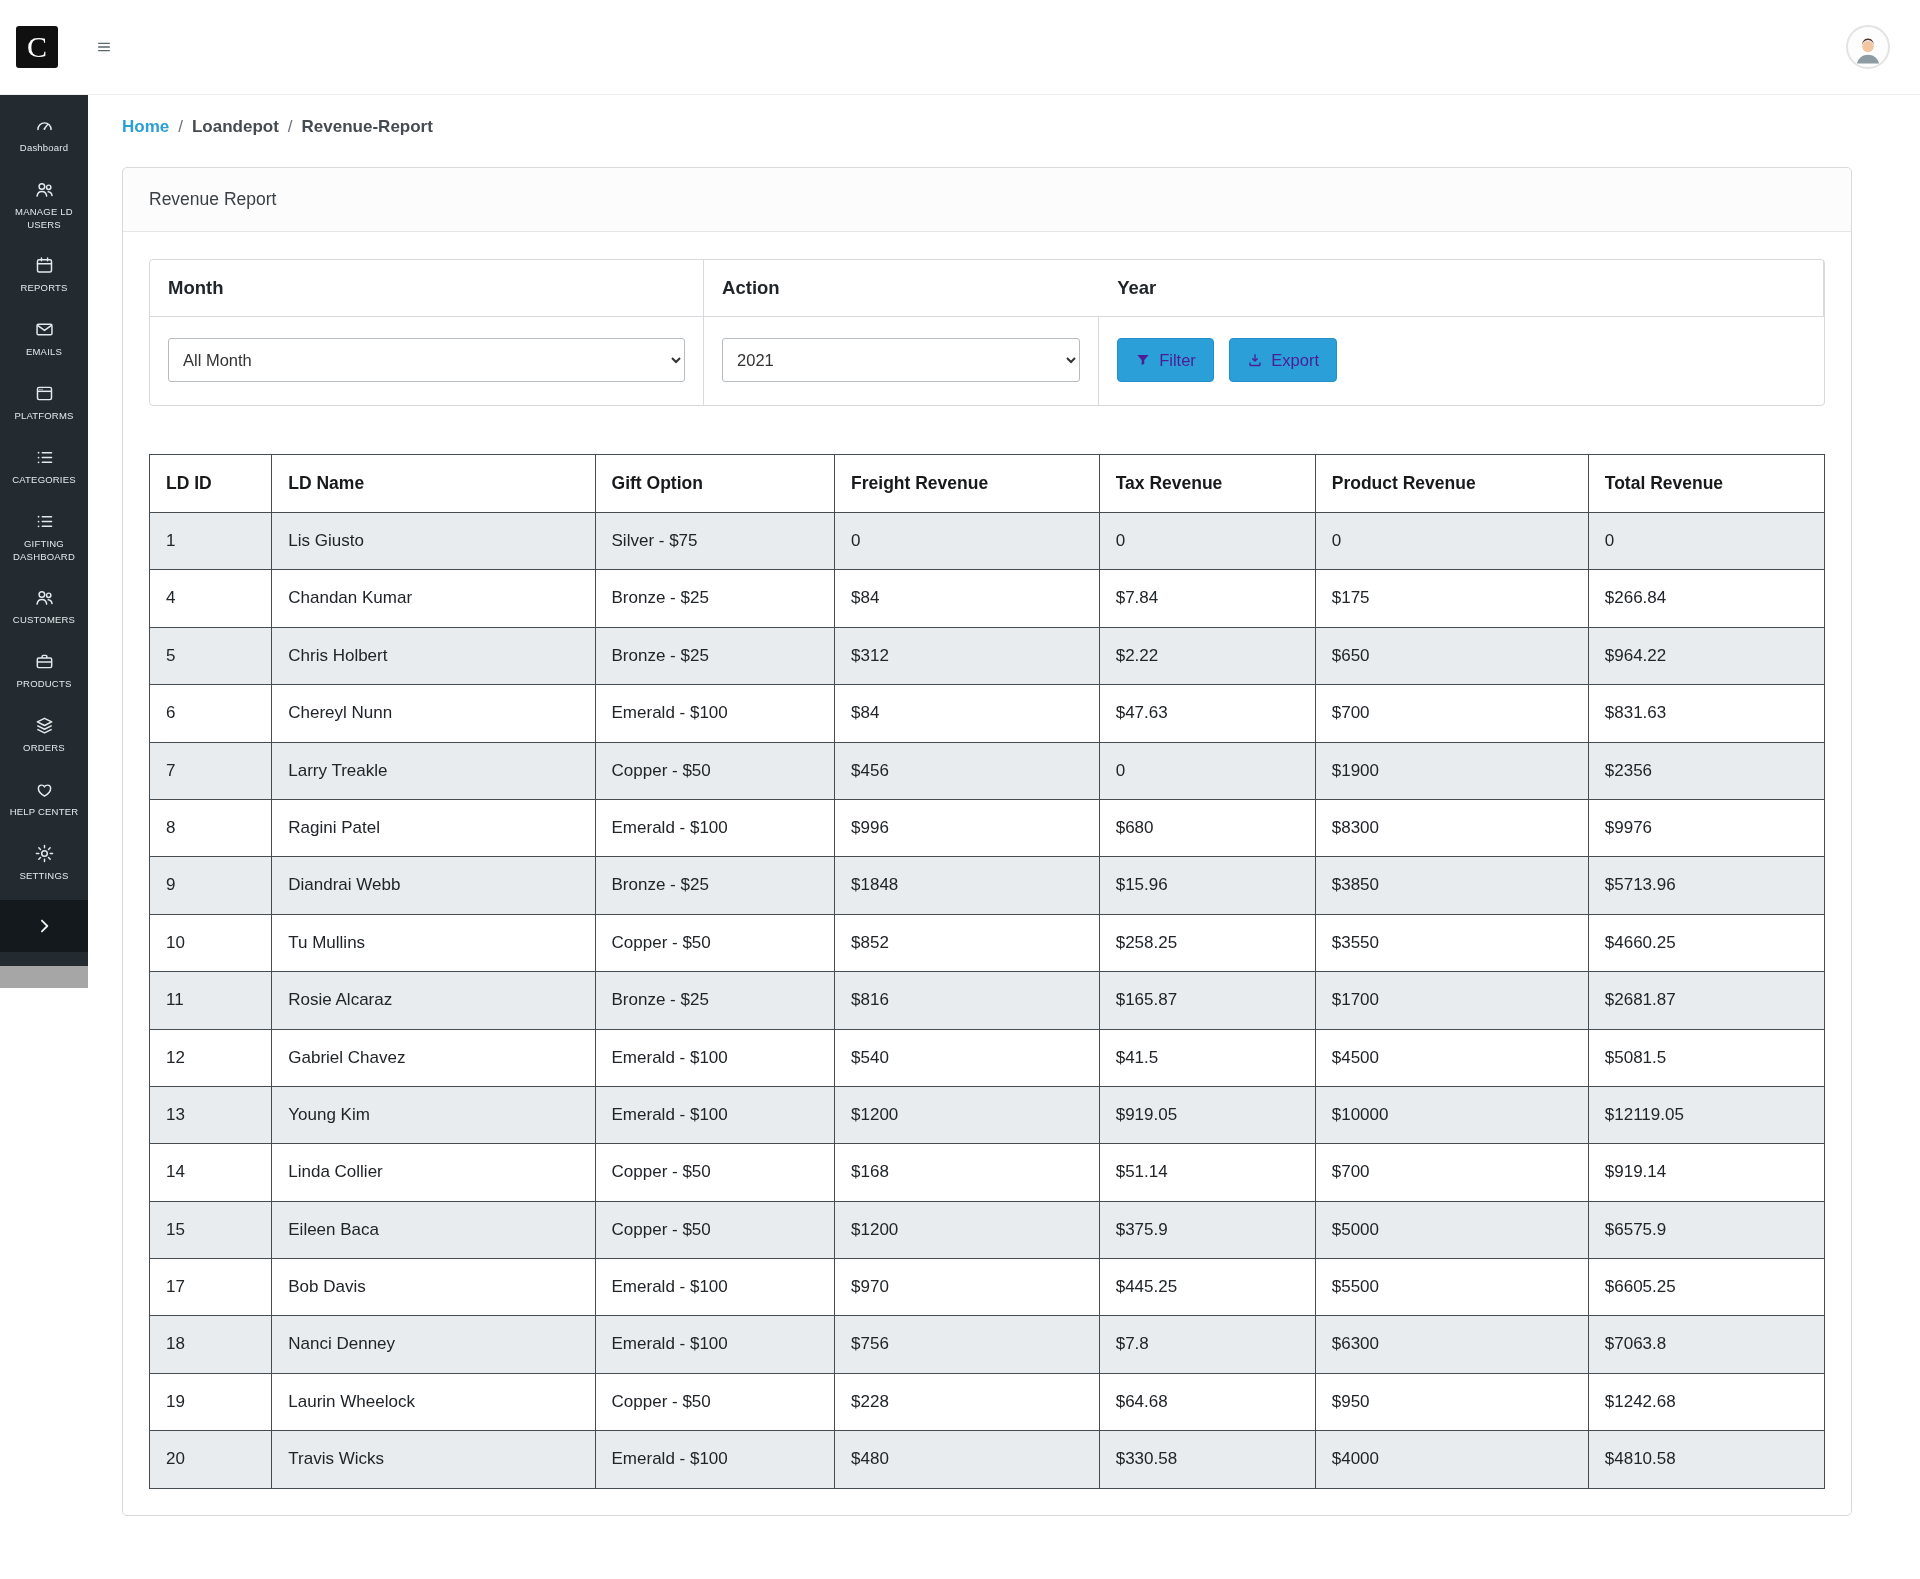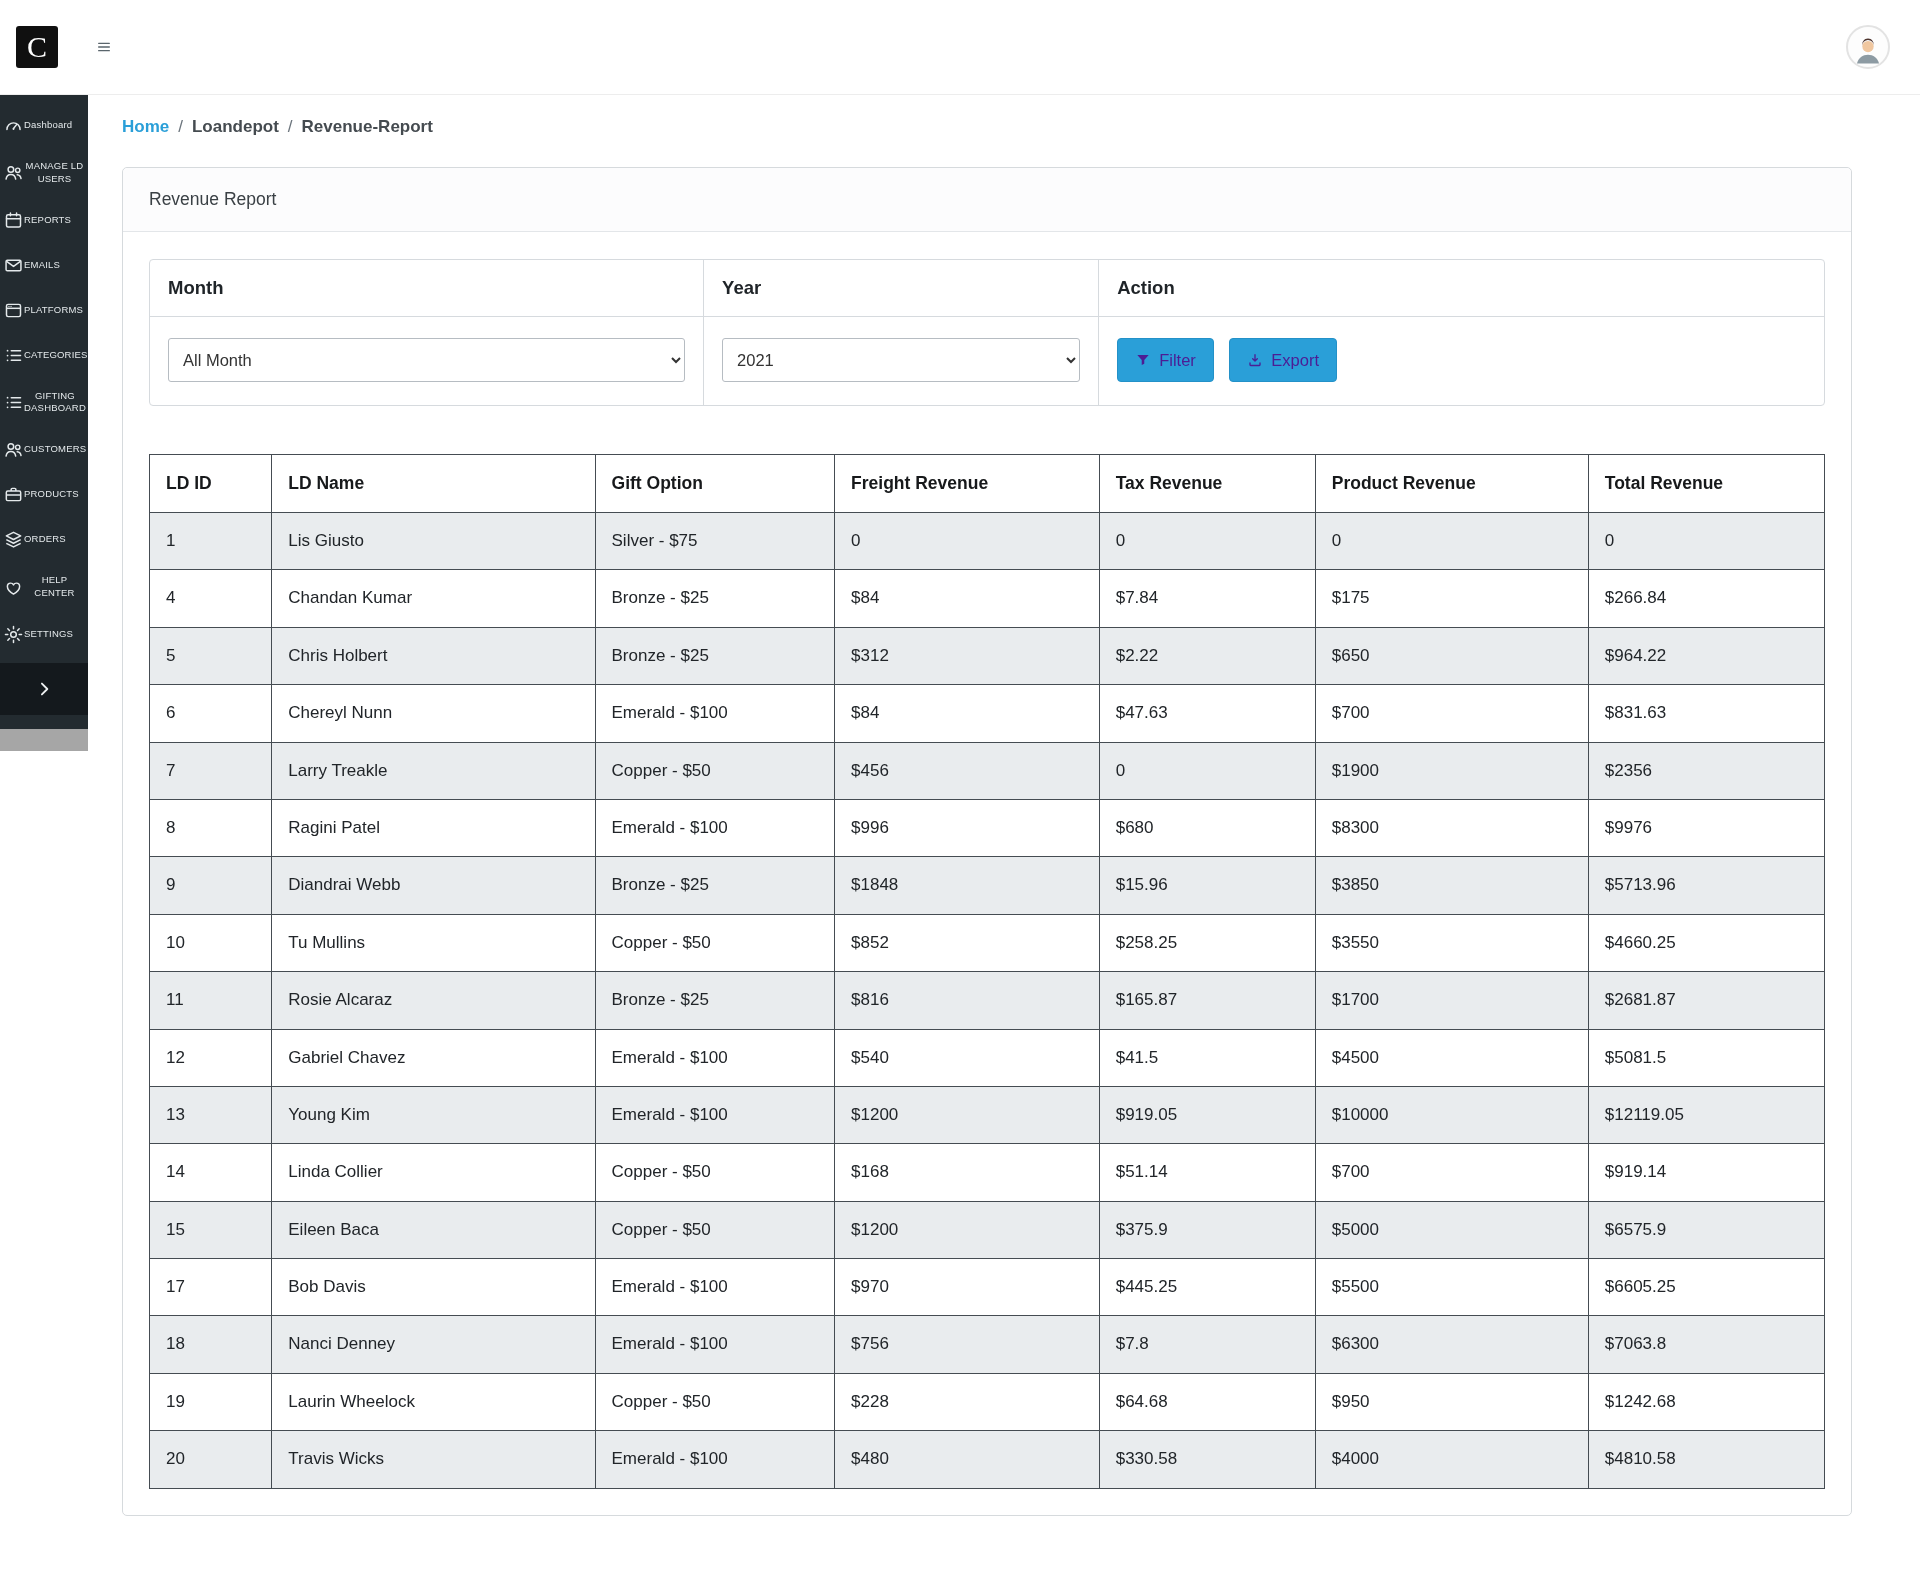--- a/index.html
+++ b/index.html
@@ -34,21 +34,21 @@
     overflow:hidden; cursor:pointer;
   }
   .avatar svg { width:34px; height:34px; }
 
   
   .sidebar {
     position:absolute; top:95px; left:0; width:88px;
     background:#232b30; padding-top:8px; z-index:10;
   }
   .sb-item {
-    display:flex; align-items:center; gap:0;
+    display:flex; flex-direction:column; align-items:center; gap:6px;
     padding:12px 3px; color:#e4e9eb; text-decoration:none; cursor:pointer;
   }
   .sb-icon { display:flex; }
   .sb-icon svg { width:21px; height:21px; }
   .sb-label {
     font-size:9.5px; line-height:1.35; text-align:center; letter-spacing:.2px;
   }
   .sb-expand {
     height:52px; margin-top:6px; background:#14191d; color:#eef1f2;
     display:flex; align-items:center; justify-content:center; cursor:pointer;
@@ -269,22 +269,22 @@
       <span class="bc-sep">/</span>
       <span class="bc-item">Revenue-Report</span>
     </nav>
 
   <section class="card">
     <div class="card-header">Revenue Report</div>
     <div class="card-body">
 
       <div class="filter-panel">
         <div class="fp-cell fp-head">Month</div>
+        <div class="fp-cell fp-head last">Action</div>
         <div class="fp-cell fp-head">Year</div>
-        <div class="fp-cell fp-head last">Action</div>
 
         <div class="fp-cell fp-ctrl">
           <select>
             <option>All Month</option>
           </select>
         </div>
         <div class="fp-cell fp-ctrl">
           <select>
             <option>2021</option>
           </select>

